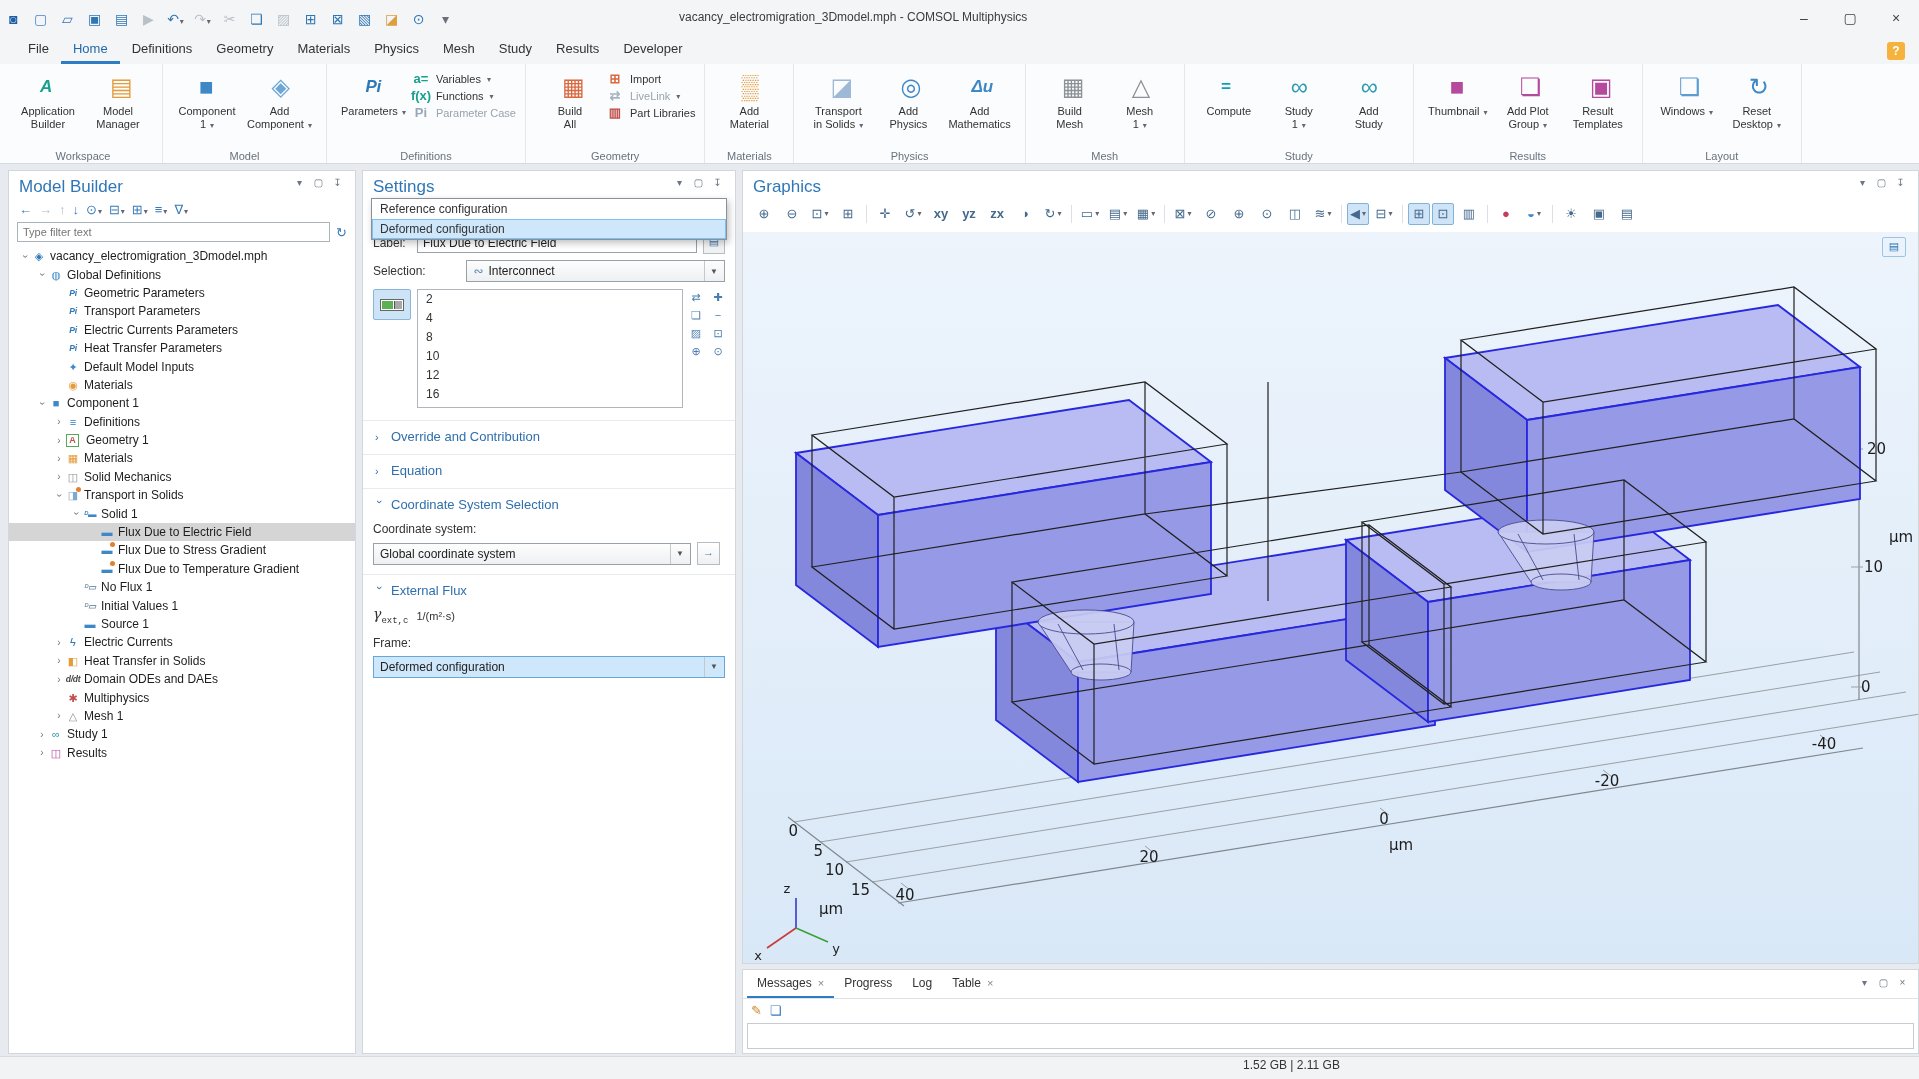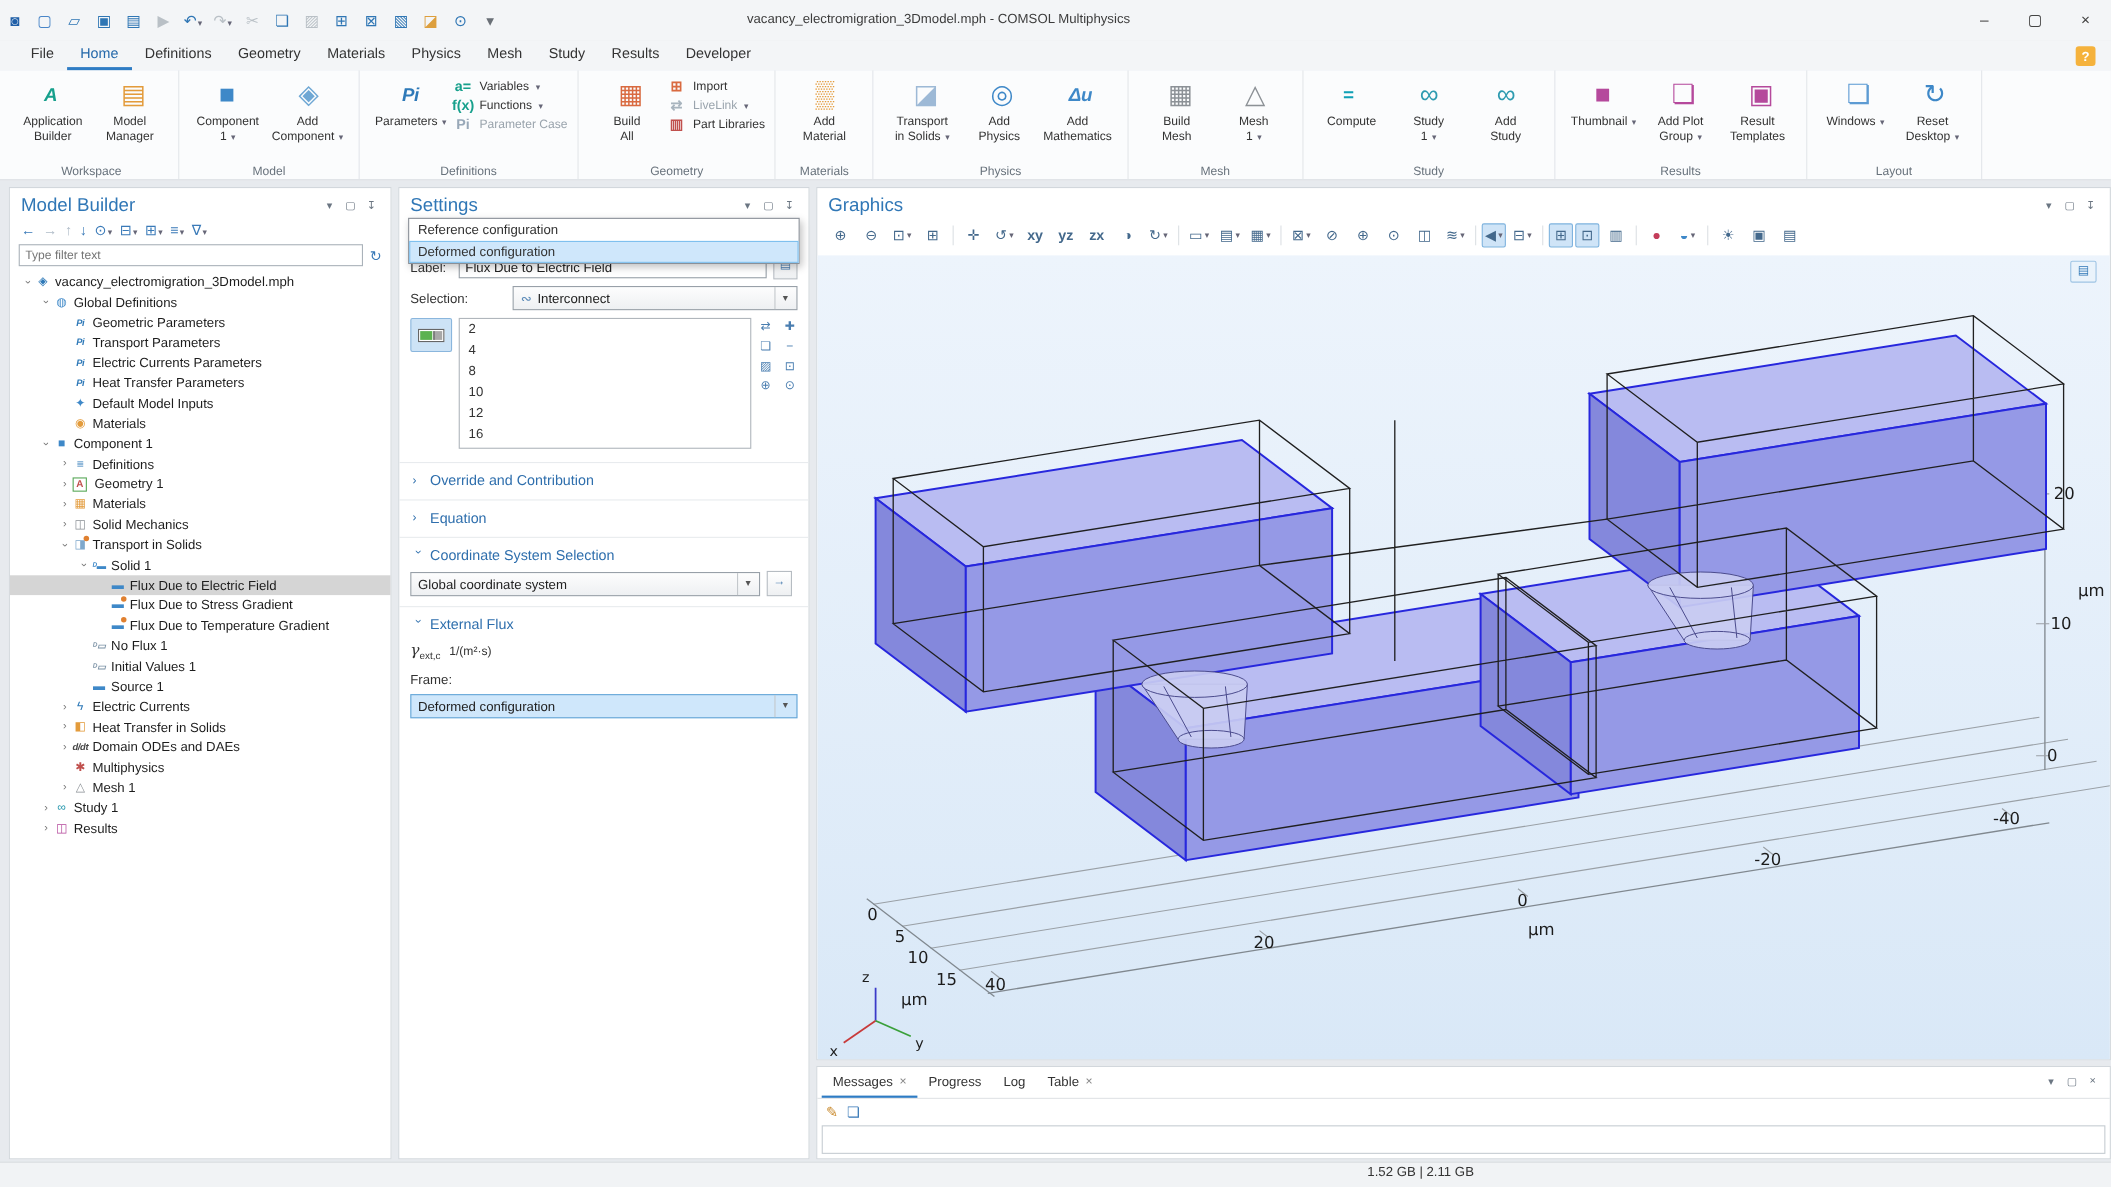--- a/index.html
+++ b/index.html
@@ -26,21 +26,21 @@
   .rbtn{display:flex;flex-direction:column;align-items:center;min-width:60px;padding:2px 5px;border-radius:3px;}
   .rbtn .ic{height:36px;display:flex;align-items:center;font-size:24px;}
   .rbtn .ic.txt{font-size:15px;font-weight:bold;}
   .rbtn .lbl{font-size:11px;line-height:13px;text-align:center;color:#333;white-space:pre;}
   .rstack{display:flex;flex-direction:column;gap:5px;padding-top:6px;}
   .rsitem{display:flex;align-items:center;gap:5px;font-size:11px;color:#333;white-space:nowrap;}
   .rsitem .ic{width:20px;text-align:center;font-size:13px;font-weight:bold;}
   .disabled{color:#9aa4ad !important;}
   
   .panel{position:absolute;background:#fff;border:1px solid #d2d7dc;box-sizing:border-box;}
-  .phead{display:flex;align-items:center;padding:6px 10px 2px 10px;}
+  .phead{display:flex;align-items:flex-start;padding:6px 10px 2px 10px;}
   .ptitle{color:#3077b6;font-size:17px;}
   .hics{margin-left:auto;display:flex;gap:4px;}
   .hic{font-size:10px;color:#6b7682;width:15px;text-align:center;}
   
   .mb-tools{display:flex;align-items:center;gap:7px;padding:3px 10px;}
   .mbt{font-size:13px;}
   .mb-filter{display:flex;align-items:center;gap:6px;padding:2px 8px;}
   .mb-filter input{flex:1;height:18px;border:1px solid #aab2ba;font-size:11px;padding:0 5px;font-family:"Liberation Sans",sans-serif;color:#555;}
   .mb-filter .refresh{color:#3a7ab8;font-size:13px;}
   .tree{margin-top:3px;font-size:12px;}
@@ -66,21 +66,21 @@
   .combo.hl{background:#cfe7fb;border-color:#66a7d8;}
   .toggle-btn{position:absolute;left:10px;top:0;width:36px;height:29px;background:#cde3f6;border:1px solid #8ab6dd;border-radius:2px;display:flex;align-items:center;justify-content:center;}
   .switch{width:22px;height:10px;border:1px solid #666;background:#fff;}
   .switch::before{content:"";display:block;float:left;width:11px;height:8px;margin:1px 0 0 1px;background:#5cb250;}
   .switch::after{content:"";display:block;float:right;width:7px;height:8px;margin:1px 1px 0 0;background:#a8a8a8;border-left:1px solid #555;}
   .dlist{position:absolute;left:54px;top:0;width:264px;height:117px;border:1px solid #b0b6bc;background:#fff;font-size:12px;overflow:hidden;}
   .dlist .li{padding:0 8px;height:19px;line-height:19px;}
   .dstrip{position:absolute;left:324px;top:0;width:44px;display:grid;grid-template-columns:20px 20px;gap:2px;}
   .dstrip .sic{width:18px;height:16px;line-height:16px;text-align:center;font-size:11px;color:#4a7eb0;}
   .gamma{font-family:"DejaVu Serif",serif;font-style:italic;font-size:14px;}
-  .gamma sub{font-size:9px;font-style:normal;font-family:Liberation Sans, sans-serif;}
+  .gamma sub{font-size:9px;font-style:normal;font-family:Liberation Mono, monospace;}
   .pop{position:absolute;left:8px;width:354px;background:#fff;border:1px solid #8a9098;box-shadow:2px 3px 7px rgba(0,0,0,.25);font-size:12px;z-index:30;}
   .pop .pi{height:20px;line-height:18px;padding:0 7px;border:1px solid transparent;box-sizing:border-box;}
   .pop .pi.on{background:#cfe7fb;border-color:#7fc0ee;}
   
   .gfx-tools{display:flex;align-items:center;padding:2px 8px;height:26px;gap:2px;}
   .gbtn{min-width:22px;height:22px;line-height:22px;text-align:center;font-size:13px;color:#44698c;border-radius:2px;padding:0 2px;display:flex;align-items:center;justify-content:center;gap:1px;}
   .gbtn.txt{font-size:13px;font-weight:bold;}
   .gbtn.on{background:#cfe4f7;border:1px solid #7fb3de;box-sizing:border-box;}
   .gsep{width:1px;height:18px;background:#dcе0e4;background:#dce0e4;margin:0 3px;}
   .scene-wrap{position:absolute;left:0;top:61px;}
@@ -526,20 +526,23 @@
     </div>
   <div class="shead">
       <span class="chev">›</span>
     <span>Equation</span>
     </div>
   <div class="shead">
       <span class="chev open">›</span>
     <span>Coordinate System Selection</span>
     </div>
 
+  <div class="srow" style="padding-top:6px;">
+    <span>Coordinate system:</span>
+  </div>
   <div class="srow">
     <div class="combo" style="width:318px;">
       <span>Global coordinate system</span>
       <span class="arrow">▼</span>
     </div>
     <span class="sbtn">→</span>
   </div>
 
   <div class="shead">
       <span class="chev open">›</span>

